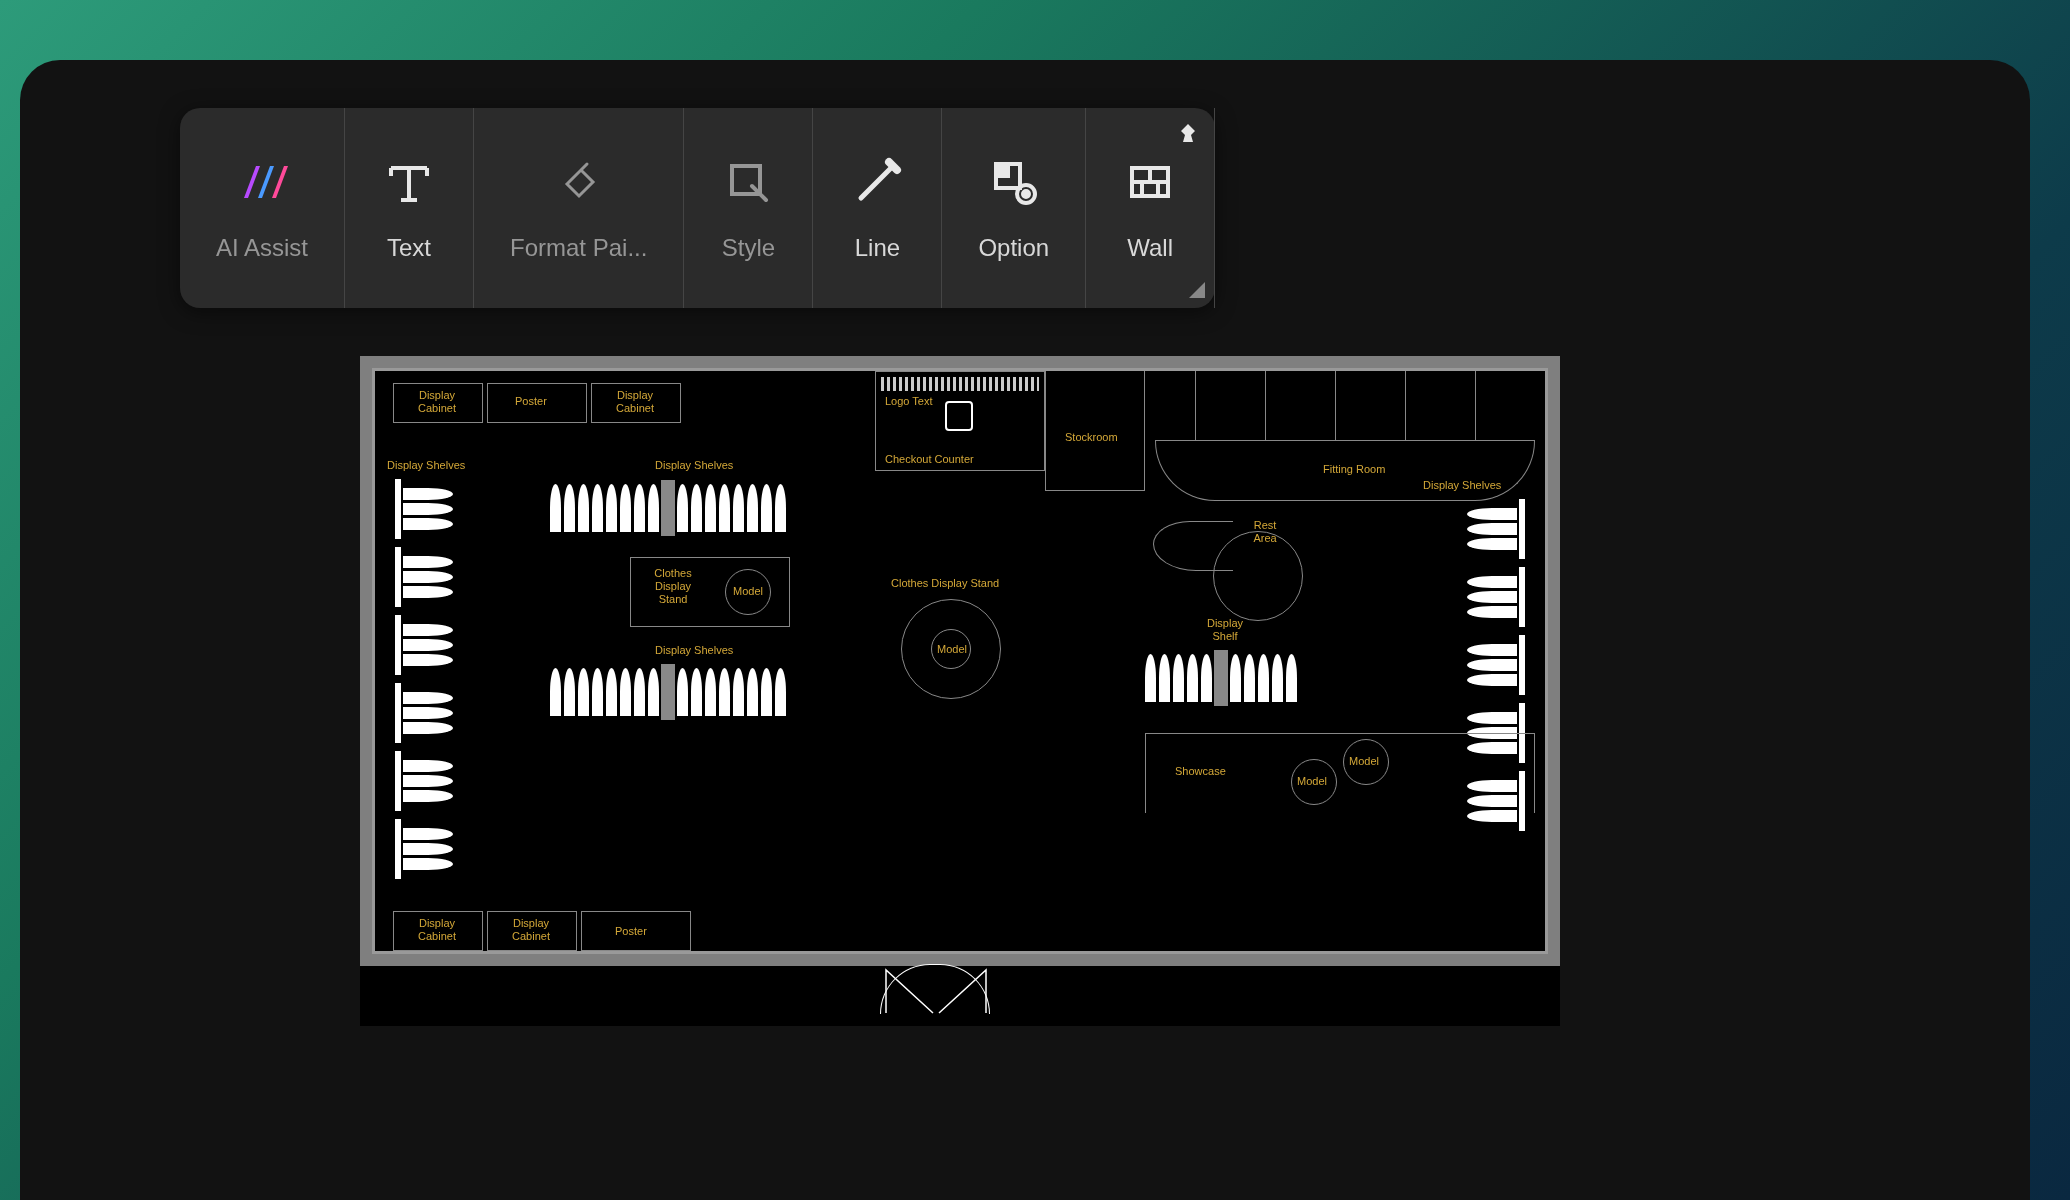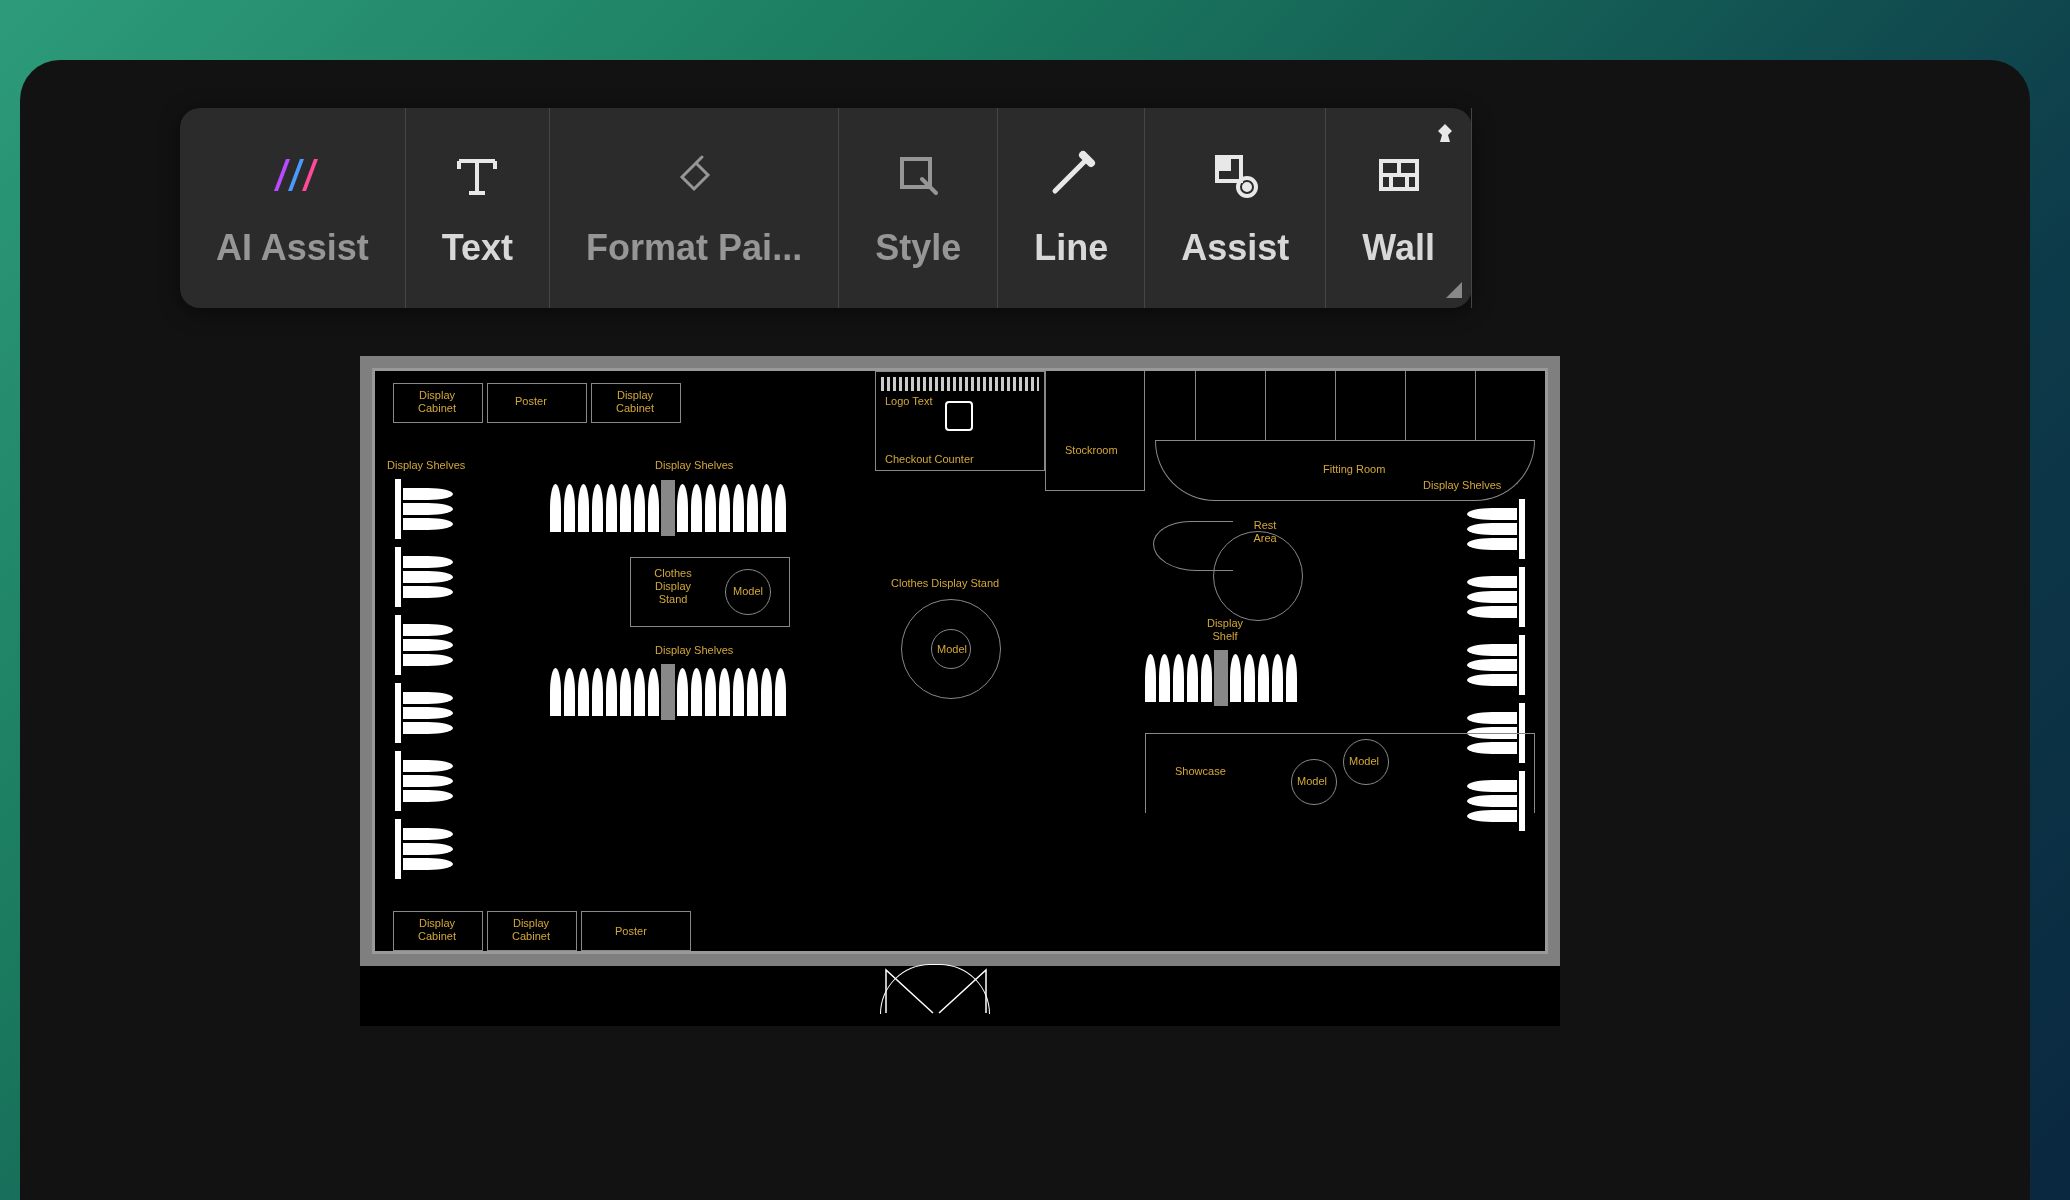--- a/index.html
+++ b/index.html
@@ -43,23 +43,23 @@
     .tool-item:first-child { border-radius: 20px 0 0 20px; }
     .tool-item:last-of-type { border-right: none; }
     .tool-icon {
       width: 56px;
       height: 56px;
       display: flex;
       align-items: center;
       justify-content: center;
     }
     .tool-label {
-      font-size: 36px;
+      font-size: 24px;
       color: #d8d8d8;
-      font-weight: 700;
+      font-weight: 400;
       white-space: nowrap;
     }
     .tool-label.dim { color: #969696; }
     .pin-icon {
       position: absolute;
       top: 14px;
       right: 14px;
       width: 26px;
       height: 26px;
     }
@@ -172,21 +172,21 @@
     </div>
     <div class="tool-item">
       <div class="tool-icon">
         <svg width="56" height="56" viewBox="0 0 56 56" fill="none" stroke="#e8e8e8" stroke-width="4">
             <rect x="10" y="10" width="24" height="24"></rect>
             <rect x="10" y="10" width="12" height="12" fill="#e8e8e8"></rect>
             <circle cx="40" cy="40" r="9"></circle>
             <circle cx="40" cy="40" r="3" fill="#e8e8e8"></circle>
           </svg>
       </div>
-      <span class="tool-label">Assist</span>
+      <span class="tool-label">Option</span>
     </div>
     <div class="tool-item">
       <div class="tool-icon">
         <svg width="56" height="56" viewBox="0 0 56 56" fill="none" stroke="#e8e8e8" stroke-width="4">
             <rect x="10" y="14" width="36" height="28"></rect>
             <path d="M10 28 L46 28 M28 14 L28 28 M20 28 L20 42 M36 28 L36 42"></path>
           </svg>
       </div>
       <span class="tool-label">Wall</span>
     </div>
@@ -214,21 +214,21 @@
       <div class="room-label" style="left: 230px; top: 18px; width: 60px; white-space: pre-line;">Display
 Cabinet</div>
 
       <div class="room-box" style="left:500px;top:0;width:170px;height:100px"></div>
       <div style="position:absolute;left:506px;top:6px;width:158px;height:14px;background:repeating-linear-gradient(90deg,#ccc 0,#ccc 3px,#000 3px,#000 6px)"></div>
       <div class="room-label" style="left:510px;top:24px">Logo Text</div>
       <div class="room-label" style="left:510px;top:82px">Checkout Counter</div>
       <div style="position:absolute;left:570px;top:30px;width:28px;height:30px;border:2px solid #fff;border-radius:4px"></div>
 
       <div class="room-box" style="left:670px;top:0;width:100px;height:120px;border-top:none"></div>
-      <div class="room-label" style="left:690px;top:73px">Stockroom</div>
+      <div class="room-label" style="left:690px;top:60px">Stockroom</div>
 
       <div style="position:absolute;left:780px;top:0;width:380px;height:70px;border-bottom:1px solid #888"></div>
       <div style="position:absolute;left:820px;top:0;width:1px;height:70px;background:#888"></div>
       <div style="position:absolute;left:890px;top:0;width:1px;height:70px;background:#888"></div>
       <div style="position:absolute;left:960px;top:0;width:1px;height:70px;background:#888"></div>
       <div style="position:absolute;left:1030px;top:0;width:1px;height:70px;background:#888"></div>
       <div style="position:absolute;left:1100px;top:0;width:1px;height:70px;background:#888"></div>
 
       <div style="position:absolute;left:780px;top:70px;width:380px;height:60px;border:1px solid #888;border-top:none;border-radius:0 0 200px 200px"></div>
       <div class="room-label" style="left:948px;top:92px">Fitting Room</div>

